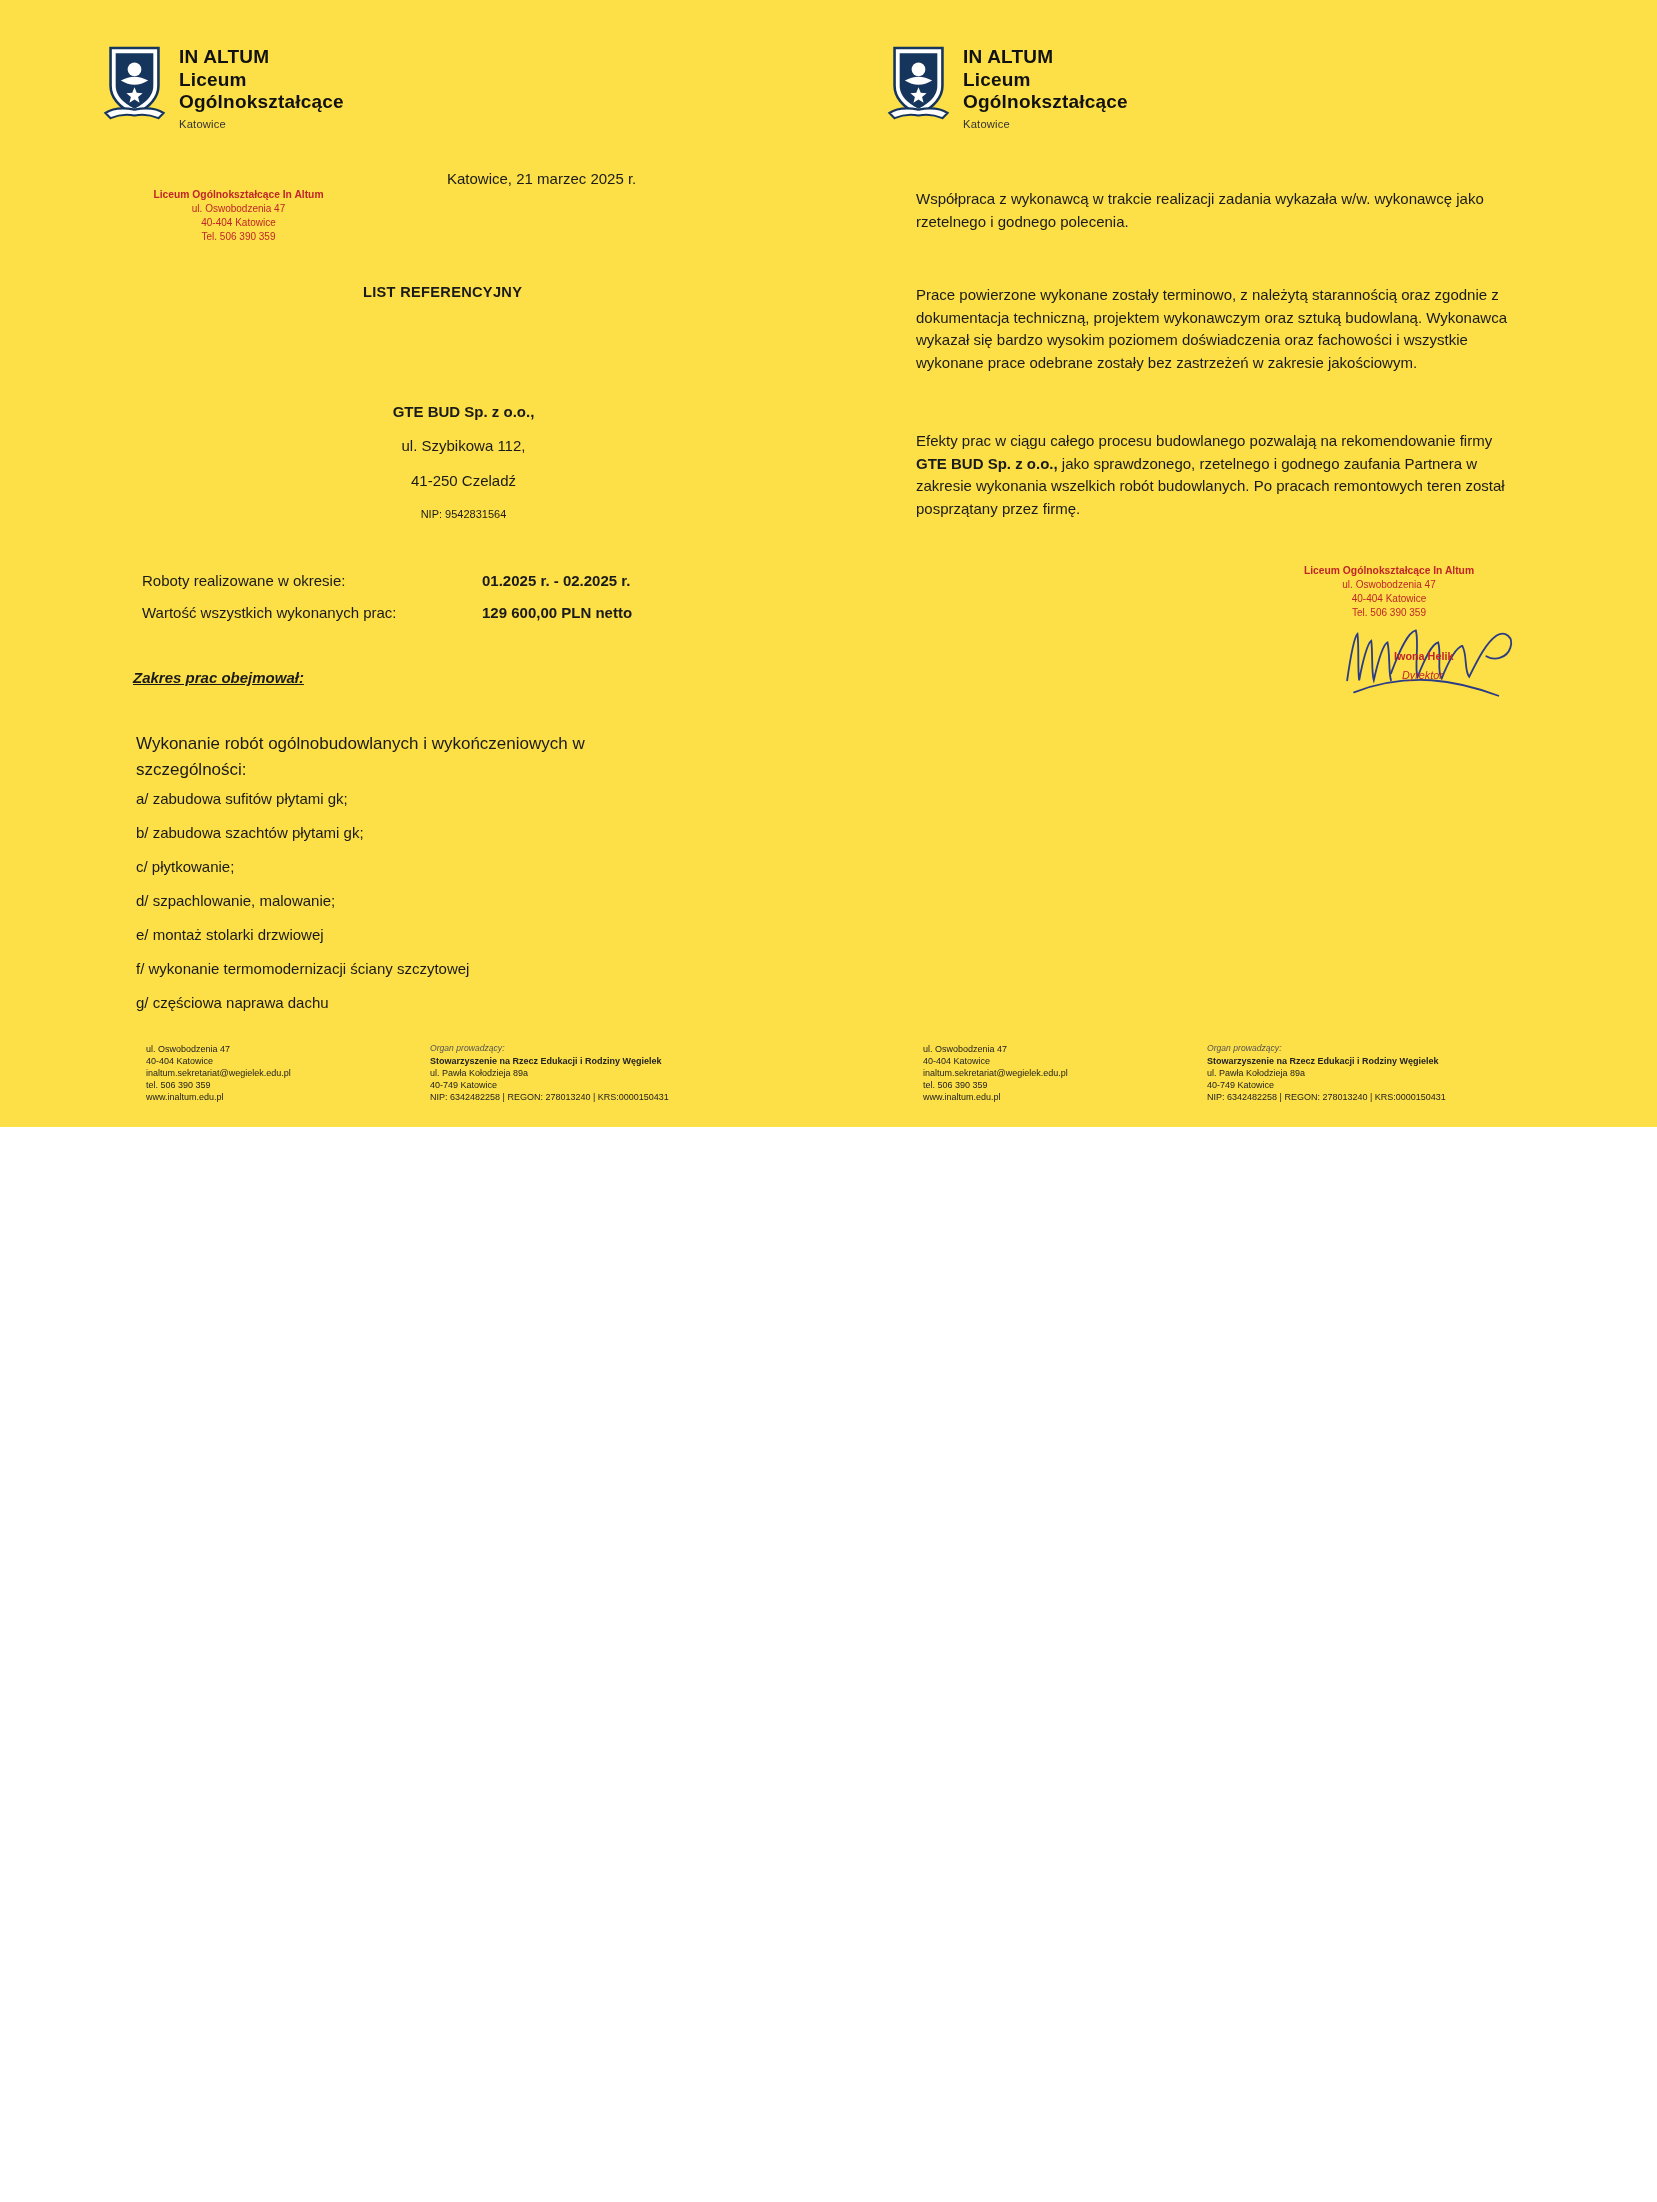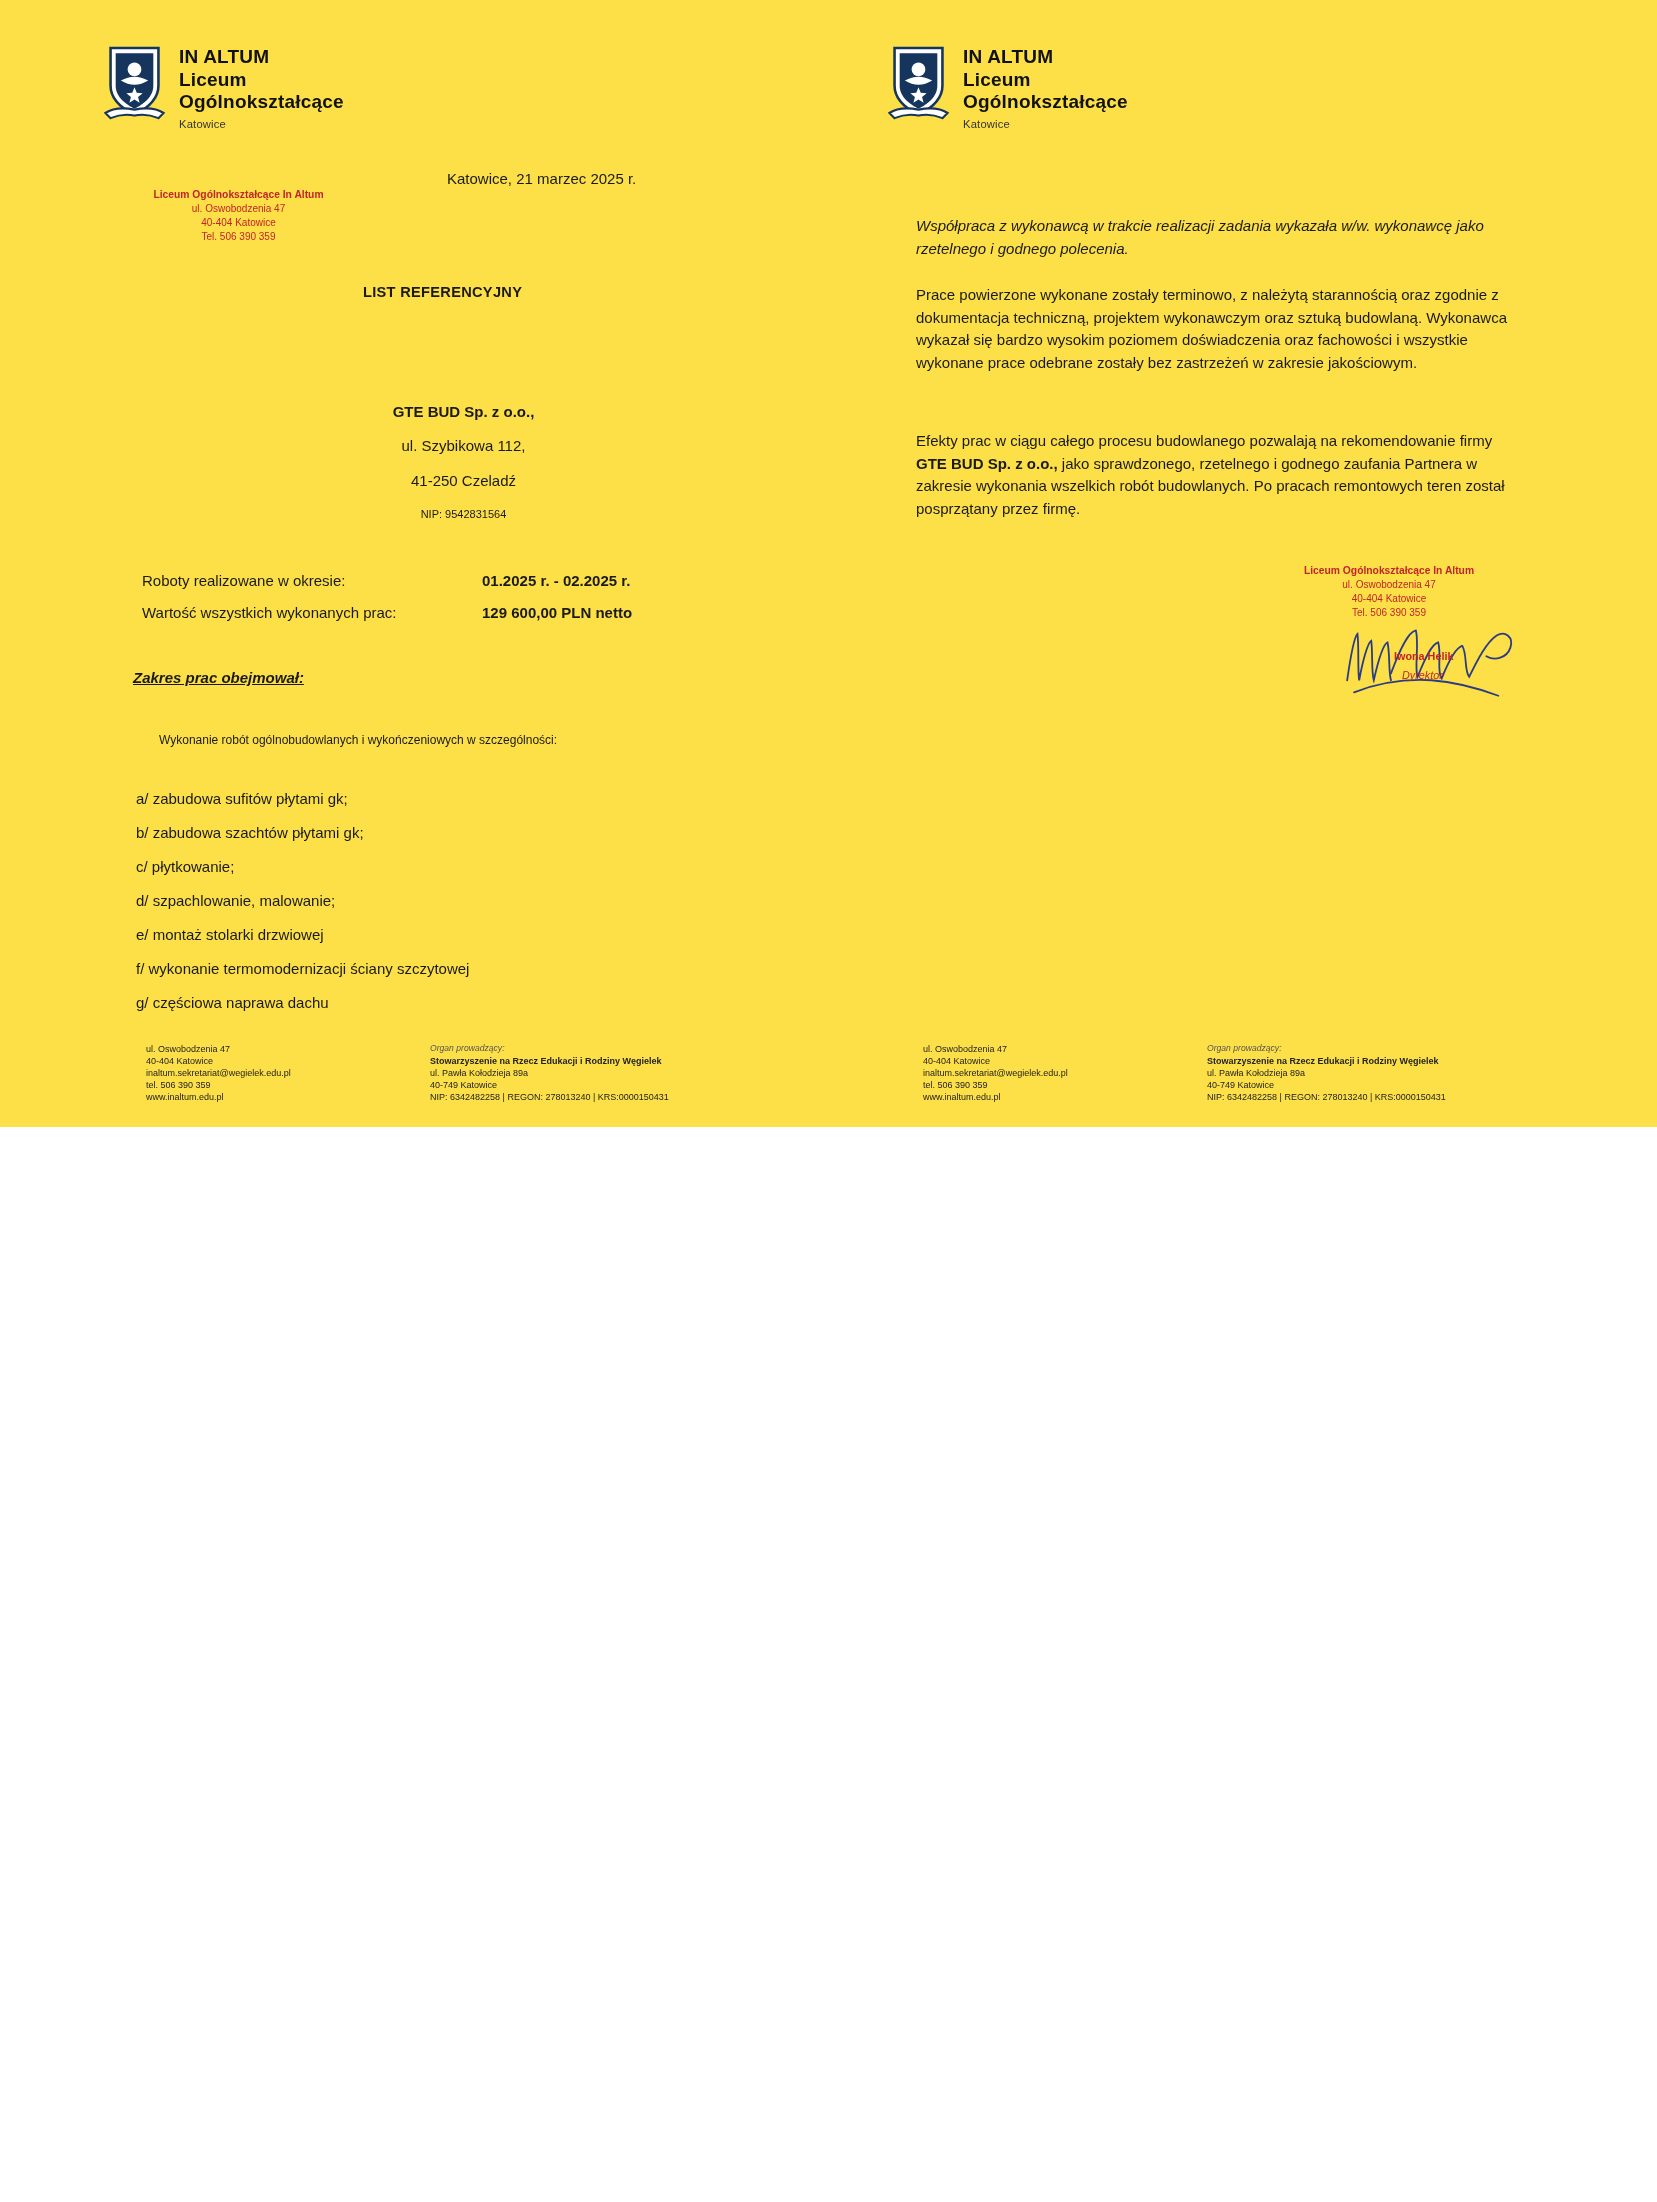--- a/index.html
+++ b/index.html
@@ -159,42 +159,41 @@
     font-size: 15px;
     font-weight: bold;
     font-style: italic;
     text-decoration: underline;
   }
   .scope-intro {
     position: absolute;
     top: 731px;
     left: 136px;
     width: 533px;
-    font-size: 12px;
+    font-size: 17px;
     line-height: 1.5;
-    margin-left: 23px;
   }
   .scope-list {
     position: absolute;
     top: 790px;
     left: 136px;
     width: 602px;
     font-size: 15px;
   }
   .scope-list div { margin-bottom: 17px; }
 
   
   .r-p {
     position: absolute;
     font-size: 15px;
     line-height: 1.5;
     width: 611px;
     left: 916px;
   }
-  .r-p1 { top: 215px; font-style: italic; }
+  .r-p1 { top: 188px; }
   .r-p2 { top: 284px; }
   .r-p3 { top: 430px; }
 
   
   .footer {
     position: absolute;
     bottom: 0;
     font-size: 9px;
     line-height: 1.34;
     color: #222;

